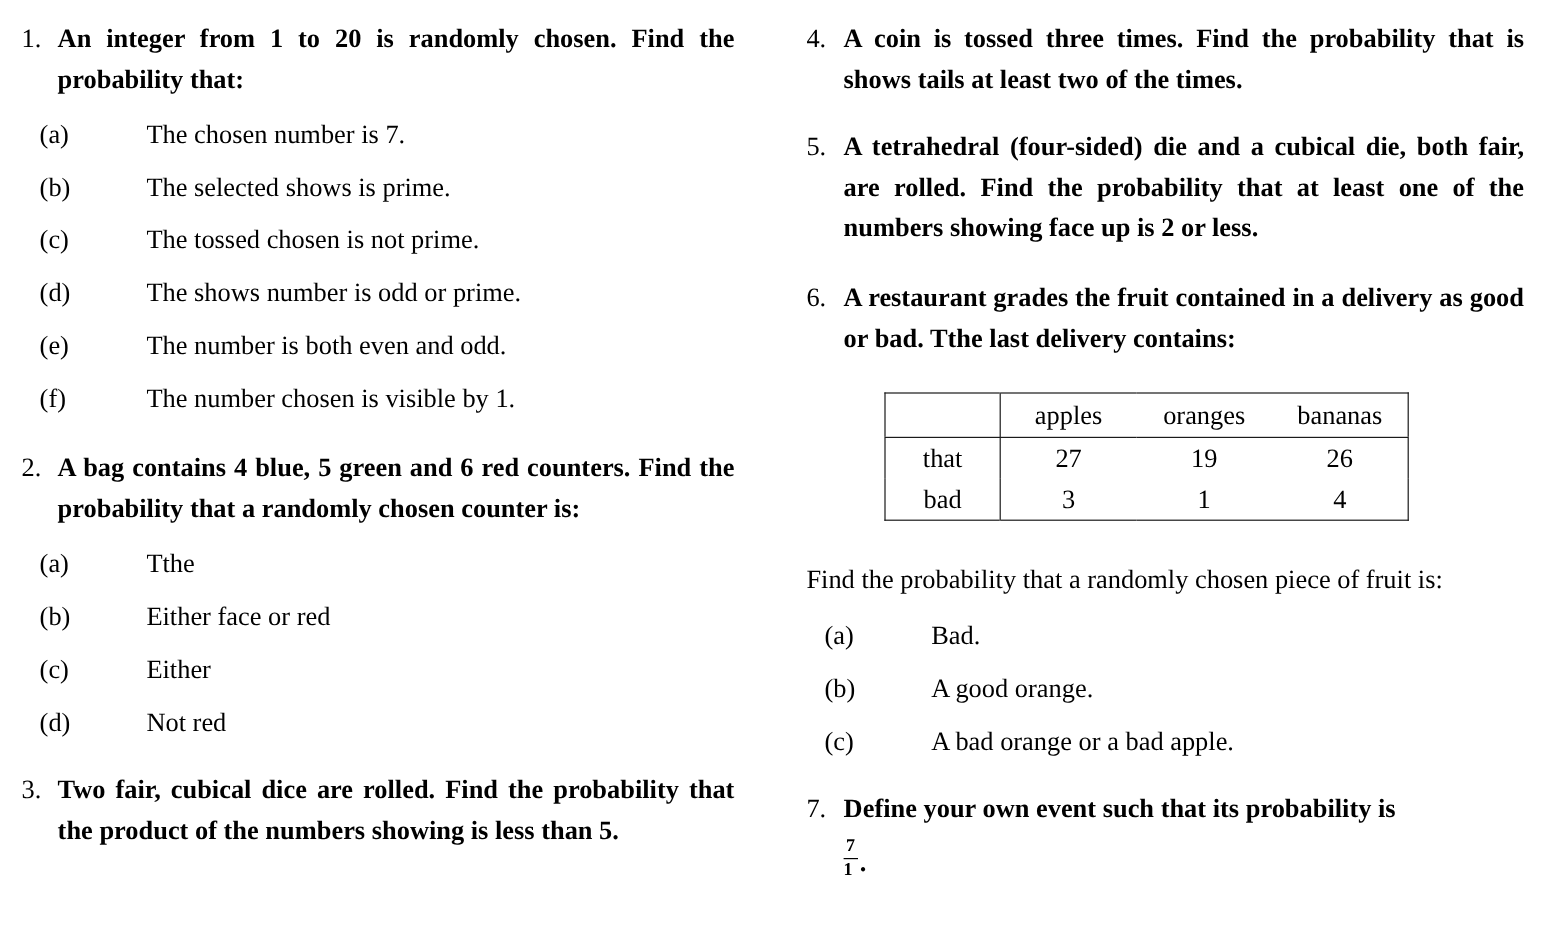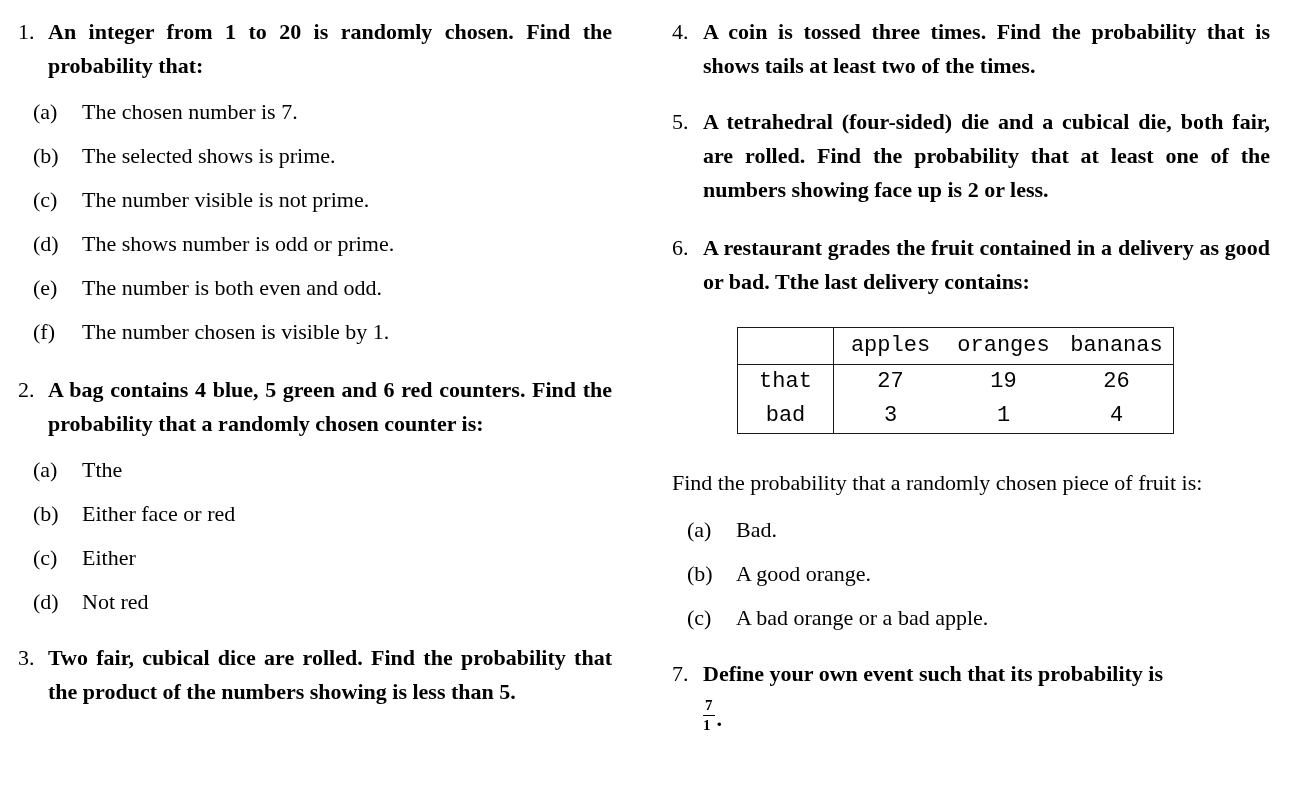--- a/index.html
+++ b/index.html
@@ -39,41 +39,40 @@
     flex: 1 1 auto;
     text-align: justify;
     text-align-last: left;
     font-weight: bold;
   }
   .subs { margin-top: 12px; margin-left: 15px; }
   .col-left .subs-1 { margin-top: 12px; }
   .sub { display: flex; margin-bottom: 10px; }
   .sub:last-child { margin-bottom: 0; }
   .slabel { flex: 0 0 49px; }
-  .stext { flex: 1 1 auto; }
+  .stext { flex: 1 1 auto; margin-left: 40px; }
 
   .mt-p2 { margin-top: 24px; }
   .mt-p3 { margin-top: 22px; }
   .mt-p5 { margin-top: 22px; }
   .mt-p6 { margin-top: 24px; }
   .mt-p7 { margin-top: 22px; }
 
   .tablewrap { margin: 28px 0 0 65px; }
   table.fruit {
     border-collapse: collapse;
     table-layout: fixed;
     border: 1.4px solid #1a1a1a;
   }
   table.fruit td {
     text-align: center;
     padding: 0;
     height: 34px;
     line-height: 34px;
     font-size: 22px;
-    font-family: Liberation Mono, monospace;
   }
   table.fruit td.lab { width: 95px; }
   table.fruit td.val { width: 113px; }
   table.fruit tr td:first-child { border-right: 1.4px solid #1a1a1a; }
   table.fruit tr.head td { border-bottom: 1.4px solid #1a1a1a; height: 36px; }
 
   .followup {
     margin-top: 32px;
     text-align: justify;
     text-align-last: left;
@@ -116,21 +115,21 @@
         <div class="sub">
           <span class="slabel">(a)</span>
           <div class="stext">The chosen number is 7.</div>
         </div>
         <div class="sub">
           <span class="slabel">(b)</span>
           <div class="stext">The selected shows is prime.</div>
         </div>
         <div class="sub">
           <span class="slabel">(c)</span>
-          <div class="stext">The number visible is not prime.</div>
+          <div class="stext">The tossed chosen is not prime.</div>
         </div>
         <div class="sub">
           <span class="slabel">(d)</span>
           <div class="stext">The shows number is odd or prime.</div>
         </div>
         <div class="sub">
           <span class="slabel">(e)</span>
           <div class="stext">The number is both even and odd.</div>
         </div>
         <div class="sub">

